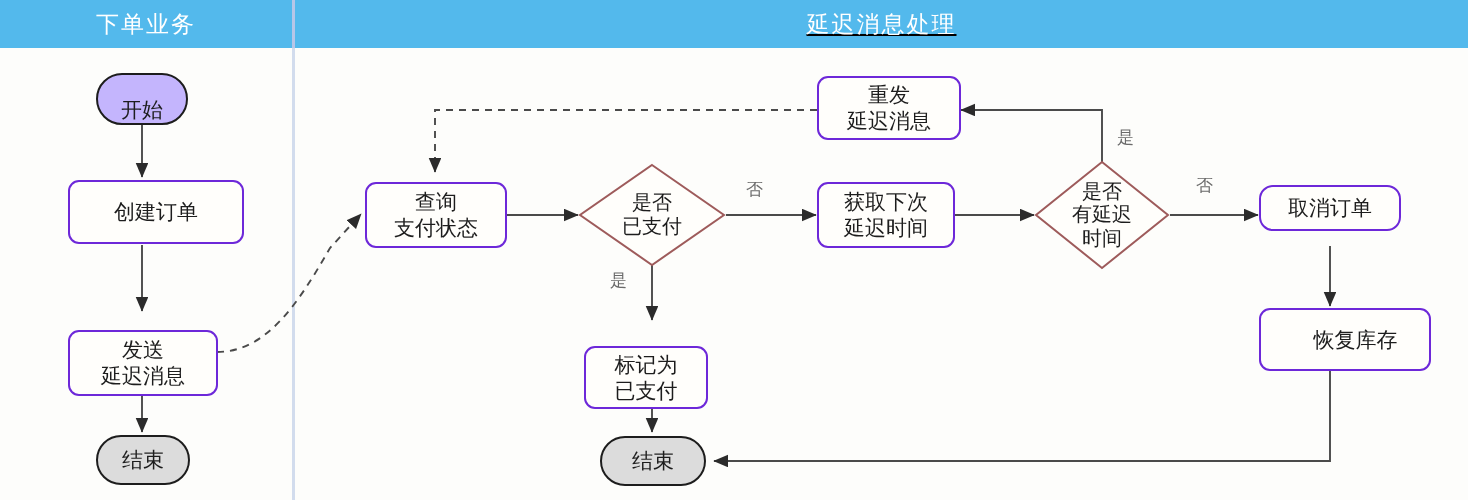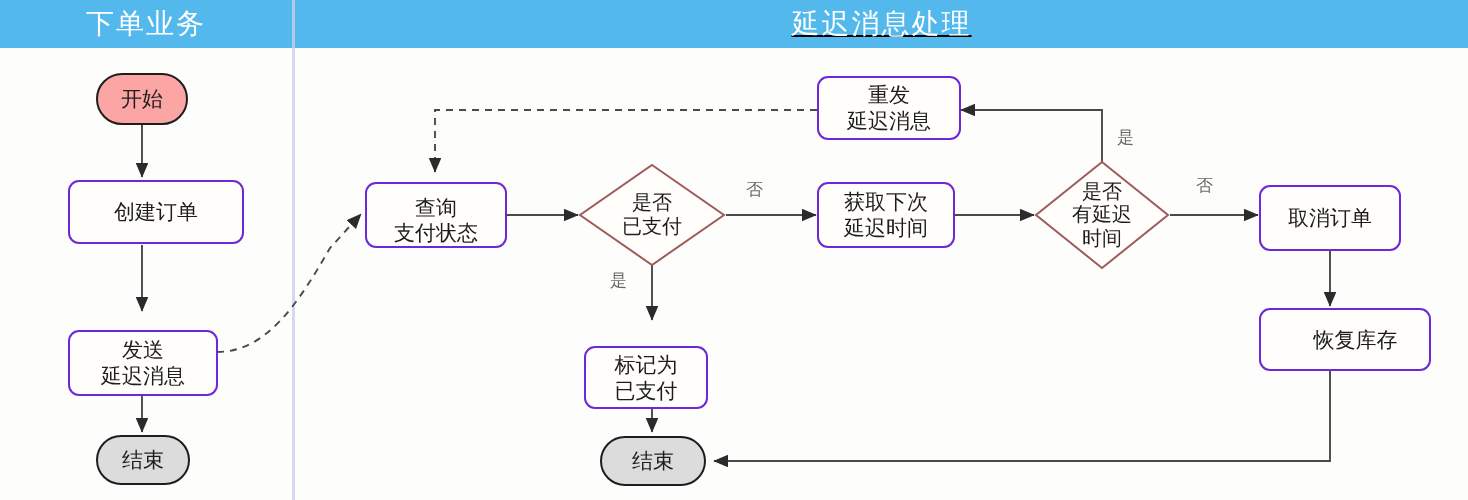--- a/index.html
+++ b/index.html
@@ -24,21 +24,21 @@
     background: #53b9ec;
     display: flex;
     align-items: center;
     justify-content: center;
     box-sizing: border-box;
   }
   .band-left  { left: 0;     width: 292px; }
   .band-right { left: 295px; width: 1173px; text-decoration: underline; }
   .band-title {
     color: #ffffff;
-    font-size: 28px;
+    font-size: 23px;
     letter-spacing: 2px;
     white-space: nowrap;
   }
   .band-sep {
     position: absolute;
     left: 292px;
     top: 0;
     width: 3px;
     height: 48px;
     background: #b7c6e8;
@@ -78,21 +78,22 @@
     white-space: pre-line;
   }
   .node.process {
     border: 2px solid #6d28d9;
     border-radius: 11px;
     background: #fffefb;
   }
   .node.terminal-start {
     border: 2.5px solid #1d1d1d;
     border-radius: 28px;
-    background: #fca5a5;
+    background: #c4b5fd;
+    align-items: flex-end;
   }
   .node.terminal-end {
     border: 2.5px solid #1d1d1d;
     border-radius: 28px;
     background: #dcdcdc;
   }
   .node.decision {
     border: none;
     background: transparent;
   }
@@ -181,21 +182,21 @@
 
   <div class="node process" style="left:68px; top:314px; width:150px; height:66px;margin-top:16px;">
     <span>发送
 延迟消息</span>
   </div>
 
   <div class="node terminal-end" style="left:96px; top:435px; width:94px; height:50px;">
     <span>结束</span>
   </div>
 
-  <div class="node process" style="left:365px; top:182px; width:142px; height:66px;align-items:flex-end;">
+  <div class="node process" style="left:365px; top:182px; width:142px; height:66px;">
     <span>查询
 支付状态</span>
   </div>
 
   <div class="node decision" style="left:578px; top:163px; width:148px; height:104px;">
     <svg class="diamond-shape" viewBox="0 0 148 104" preserveAspectRatio="none">
       <polygon points="74,2 146,52 74,102 2,52" fill="#fffefb" stroke="#9e5b5b" stroke-width="2"></polygon>
     </svg>
     <span class="diamond-label">是否
 已支付</span>
@@ -213,21 +214,21 @@
 
   <div class="node decision" style="left:1034px; top:160px; width:136px; height:110px;">
     <svg class="diamond-shape" viewBox="0 0 136 110" preserveAspectRatio="none">
       <polygon points="68,2 134,55 68,108 2,55" fill="#fffefb" stroke="#9e5b5b" stroke-width="2"></polygon>
     </svg>
     <span class="diamond-label">是否
 有延迟
 时间</span>
   </div>
 
-  <div class="node process" style="left:1259px; top:185px; width:142px; height:66px;">
+  <div class="node process" style="left:1259px; top:185px; width:142px; height:46px;border-radius:14px;">
     <span>取消订单</span>
   </div>
 
   <div class="node process" style="left:1259px; top:308px; width:172px; height:63px;padding-left:21px;">
     <span>恢复库存</span>
   </div>
 
   <div class="node process" style="left:584px; top:322px; width:124px; height:63px;margin-top:24px;">
     <span>标记为
 已支付</span>

